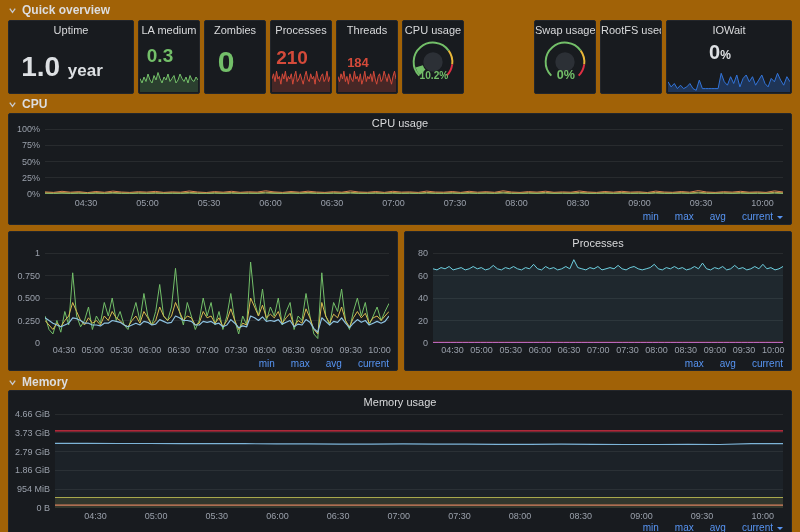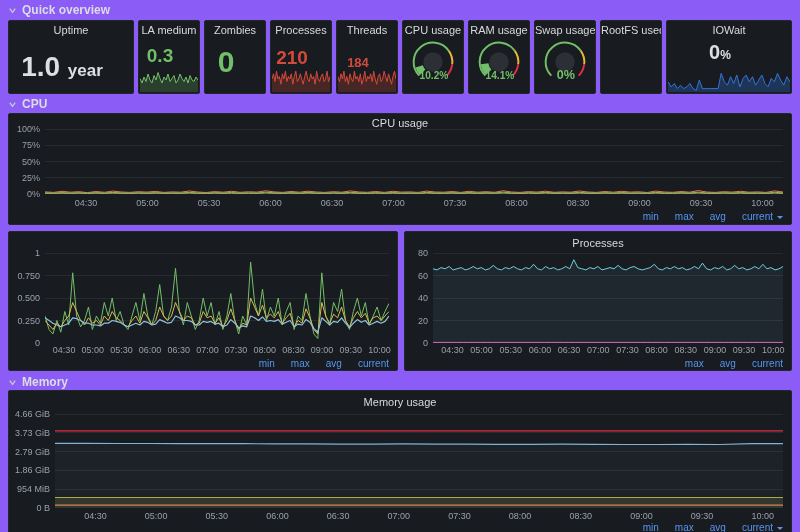--- a/index.html
+++ b/index.html
@@ -1,16 +1,16 @@
 <!DOCTYPE html>
 <html><head>
 <meta charset="utf-8">
 <style>
   html,body{margin:0;padding:0;background:#0b0c0e;}
-  #stage{position:relative;width:800px;height:532px;background:#8b5cf6;overflow:hidden;
+  #stage{position:relative;width:800px;height:532px;background:#a16207;overflow:hidden;
          font-family:"Liberation Sans",sans-serif;-webkit-font-smoothing:antialiased;}
   .row-header{position:absolute;display:flex;align-items:center;gap:5px;color:#dcdde0;
               font-size:12px;font-weight:700;cursor:pointer;}
   .panel{position:absolute;background:#181b1f;border:1px solid #23262b;border-radius:2px;box-sizing:border-box;}
   .ptitle{position:absolute;top:3px;left:0;right:0;text-align:center;font-size:11px;font-weight:500;
           color:#d9dadc;white-space:nowrap;overflow:hidden;cursor:pointer;}
   .bigval{position:absolute;left:0;right:18px;text-align:center;font-weight:700;color:#dde0e3;}
   .green{color:#73bf69;}
   .red{color:#d44a3a;}
   .sparkbox{position:absolute;left:1px;right:1px;bottom:1px;}
@@ -90,33 +90,20 @@
           <circle cx="31" cy="25" r="10" fill="#2c3036"></circle>
           <path d="M 16.86 39.14 A 20 20 0 1 1 47.18 13.24" fill="none" stroke="#73bf69" stroke-width="2"></path>
           <path d="M 47.18 13.24 A 20 20 0 0 1 50.84 27.51" fill="none" stroke="#eab839" stroke-width="2"></path>
           <path d="M 50.84 27.51 A 20 20 0 0 1 45.14 39.14" fill="none" stroke="#e02f44" stroke-width="2"></path>
           <path d="M 20.39 35.61 A 15 15 0 0 1 16.69 29.50" fill="none" stroke="#73bf69" stroke-width="8"></path>
           <text x="32" y="43" text-anchor="middle" fill="#73bf69" font-size="10.5" font-weight="bold" font-family="&quot;Liberation Sans&quot;,sans-serif">10.2%</text>
         </svg>
       </div>
   </div>
 
-  <div class="panel" style="left:468px;top:20px;width:62px;height:74px;">
-    <div class="ptitle">RAM usage</div>
-    <div class="gaugebox">
-        <svg width="62" height="48" viewBox="0 0 62 48">
-          <circle cx="31" cy="25" r="10" fill="#2c3036"></circle>
-          <path d="M 16.86 39.14 A 20 20 0 1 1 47.18 13.24" fill="none" stroke="#73bf69" stroke-width="2"></path>
-          <path d="M 47.18 13.24 A 20 20 0 0 1 50.84 27.51" fill="none" stroke="#eab839" stroke-width="2"></path>
-          <path d="M 50.84 27.51 A 20 20 0 0 1 45.14 39.14" fill="none" stroke="#e02f44" stroke-width="2"></path>
-          <path d="M 20.39 35.61 A 15 15 0 0 1 16.11 26.81" fill="none" stroke="#73bf69" stroke-width="8"></path>
-          <text x="32" y="43" text-anchor="middle" fill="#73bf69" font-size="10.5" font-weight="bold" font-family="&quot;Liberation Sans&quot;,sans-serif">14.1%</text>
-        </svg>
-      </div>
-  </div>
 
   <div class="panel" style="left:534px;top:20px;width:62px;height:74px;">
     <div class="ptitle">Swap usage</div>
     <div class="gaugebox">
         <svg width="62" height="48" viewBox="0 0 62 48">
           <circle cx="31" cy="25" r="10" fill="#2c3036"></circle>
           <path d="M 16.86 39.14 A 20 20 0 1 1 47.18 13.24" fill="none" stroke="#73bf69" stroke-width="2"></path>
           <path d="M 47.18 13.24 A 20 20 0 0 1 50.84 27.51" fill="none" stroke="#eab839" stroke-width="2"></path>
           <path d="M 50.84 27.51 A 20 20 0 0 1 45.14 39.14" fill="none" stroke="#e02f44" stroke-width="2"></path>
           <text x="32" y="43" text-anchor="middle" fill="#73bf69" font-size="13" font-weight="bold" font-family="&quot;Liberation Sans&quot;,sans-serif">0%</text>

